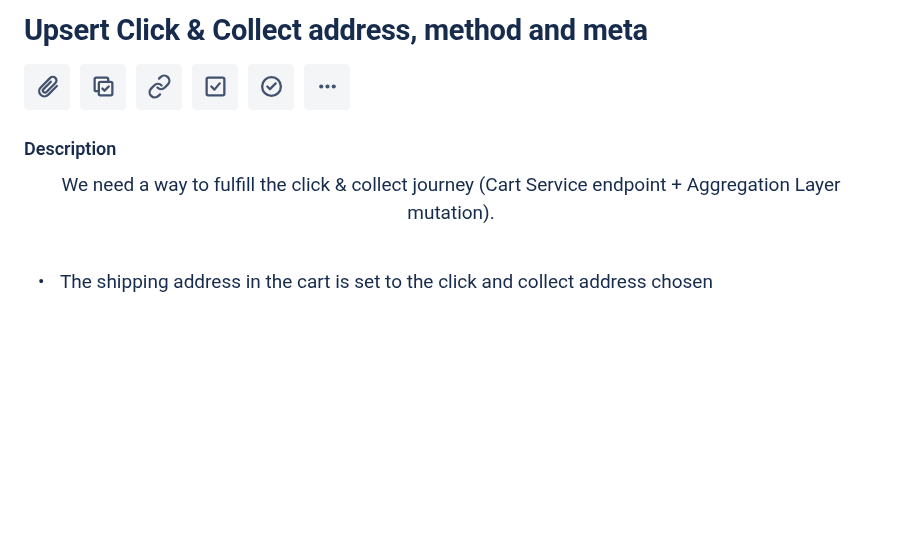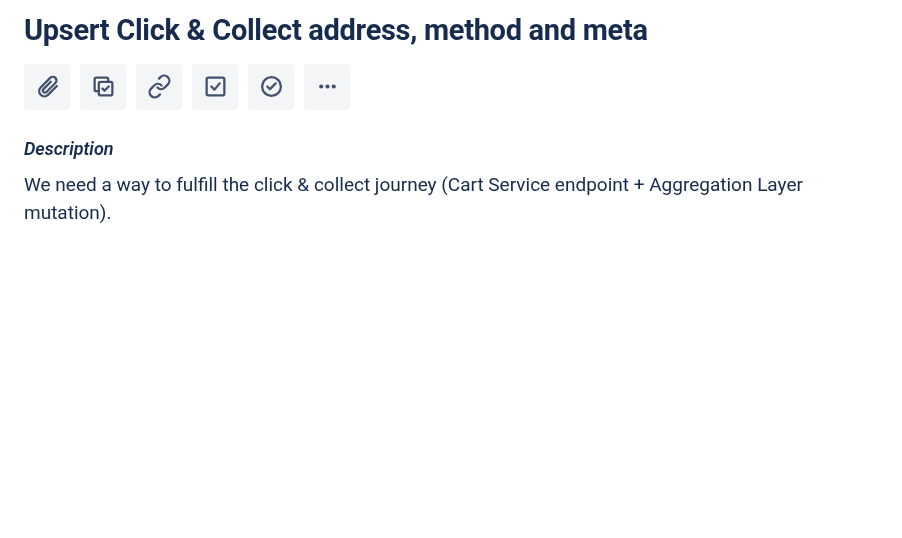--- a/index.html
+++ b/index.html
@@ -41,28 +41,28 @@
     }
     .toolbar-btn svg {
       width: 25px;
       height: 25px;
     }
     .section-heading {
       font-size: 18px;
       font-weight: 600;
       color: #172B4D;
       margin-bottom: 12px;
-      font-style: italic;
     }
     .description-text {
       font-size: 19px;
       font-weight: 400;
       color: #172B4D;
       line-height: 1.5;
       margin-bottom: 40px;
+      text-align: center;
     }
     .ac-heading {
       font-size: 21px;
       font-weight: 700;
       color: #172B4D;
       margin-bottom: 18px;
     }
     .ac-list {
       list-style: none;
       padding-left: 8px;
@@ -130,14 +130,15 @@
   </button>
 </div>
 
 <div>
   <div class="section-heading">Description</div>
   <div class="description-text">We need a way to fulfill the click &amp; collect journey (Cart Service endpoint + Aggregation Layer mutation).</div>
 </div>
 
 <div>
   <ul class="ac-list">
+    <li>The shipping address in the cart is set to the click and collect address chosen</li>
   </ul>
 </div>
 
 </body></html>

